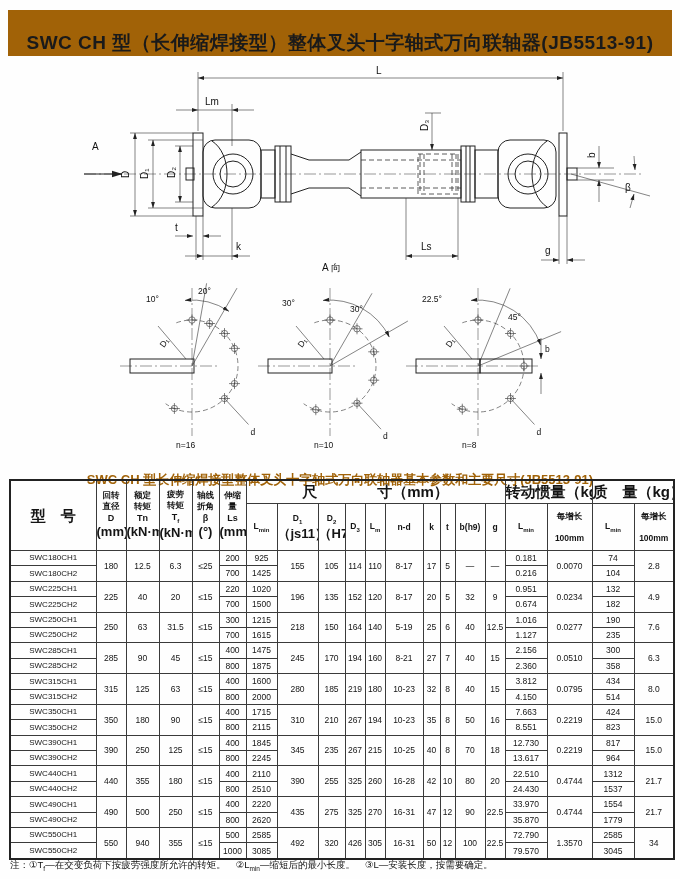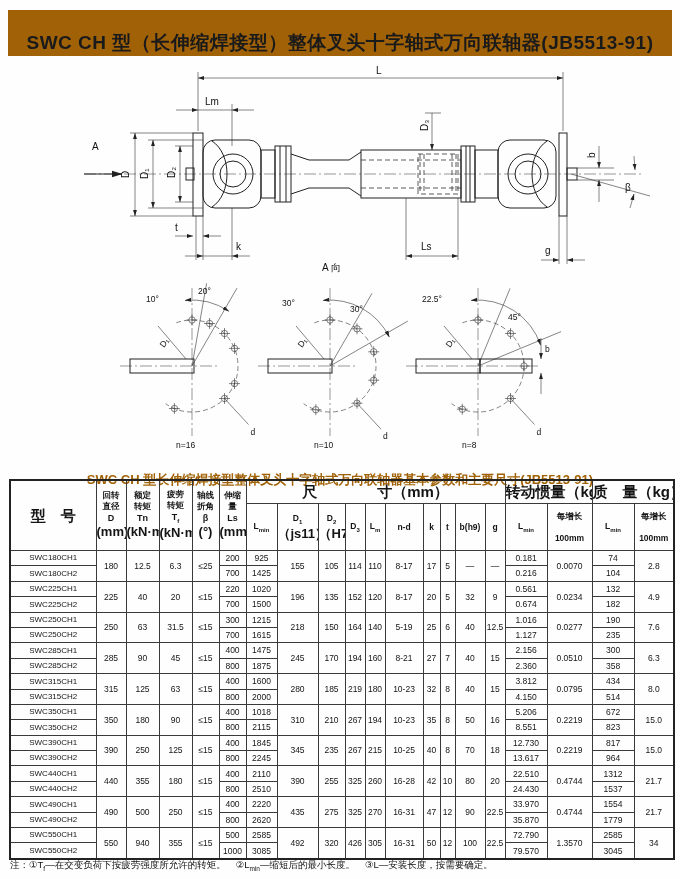--- a/index.html
+++ b/index.html
@@ -414,21 +414,21 @@
           <td data-name="lmin-cell">1020</td>
           <td rowspan="2" data-name="d1-cell">196</td>
           <td rowspan="2" data-name="d2-cell">135</td>
           <td rowspan="2" data-name="d3-cell">152</td>
           <td rowspan="2" data-name="lm-cell">120</td>
           <td rowspan="2" data-name="nd-cell">8-17</td>
           <td rowspan="2" data-name="k-cell">20</td>
           <td rowspan="2" data-name="t-cell">5</td>
           <td rowspan="2" data-name="b-cell">32</td>
           <td rowspan="2" data-name="g-cell">9</td>
-          <td data-name="inertia-cell">0.561</td>
+          <td data-name="inertia-cell">0.951</td>
           <td rowspan="2" data-name="inertia-per100-cell">0.0234</td>
           <td data-name="mass-cell">132</td>
           <td rowspan="2" data-name="mass-per100-cell">4.9</td>
         </tr>
         <tr data-name="table-row">
           <td data-name="model-cell">SWC225CH2</td>
           <td data-name="ls-cell">700</td>
           <td data-name="lmin-cell">1500</td>
           <td data-name="inertia-cell">0.674</td>
           <td data-name="mass-cell">182</td>
@@ -520,33 +520,33 @@
           <td data-name="inertia-cell">4.150</td>
           <td data-name="mass-cell">514</td>
         </tr>
         <tr data-name="table-row">
           <td data-name="model-cell">SWC350CH1</td>
           <td rowspan="2" data-name="diameter-cell">350</td>
           <td rowspan="2" data-name="rated-torque-cell">180</td>
           <td rowspan="2" data-name="fatigue-torque-cell">90</td>
           <td rowspan="2" data-name="axis-angle-cell">≤15</td>
           <td data-name="ls-cell">400</td>
-          <td data-name="lmin-cell">1018</td>
+          <td data-name="lmin-cell">1715</td>
           <td rowspan="2" data-name="d1-cell">310</td>
           <td rowspan="2" data-name="d2-cell">210</td>
           <td rowspan="2" data-name="d3-cell">267</td>
           <td rowspan="2" data-name="lm-cell">194</td>
           <td rowspan="2" data-name="nd-cell">10-23</td>
           <td rowspan="2" data-name="k-cell">35</td>
           <td rowspan="2" data-name="t-cell">8</td>
           <td rowspan="2" data-name="b-cell">50</td>
           <td rowspan="2" data-name="g-cell">16</td>
-          <td data-name="inertia-cell">5.206</td>
+          <td data-name="inertia-cell">7.663</td>
           <td rowspan="2" data-name="inertia-per100-cell">0.2219</td>
-          <td data-name="mass-cell">672</td>
+          <td data-name="mass-cell">424</td>
           <td rowspan="2" data-name="mass-per100-cell">15.0</td>
         </tr>
         <tr data-name="table-row">
           <td data-name="model-cell">SWC350CH2</td>
           <td data-name="ls-cell">800</td>
           <td data-name="lmin-cell">2115</td>
           <td data-name="inertia-cell">8.551</td>
           <td data-name="mass-cell">823</td>
         </tr>
         <tr data-name="table-row">

